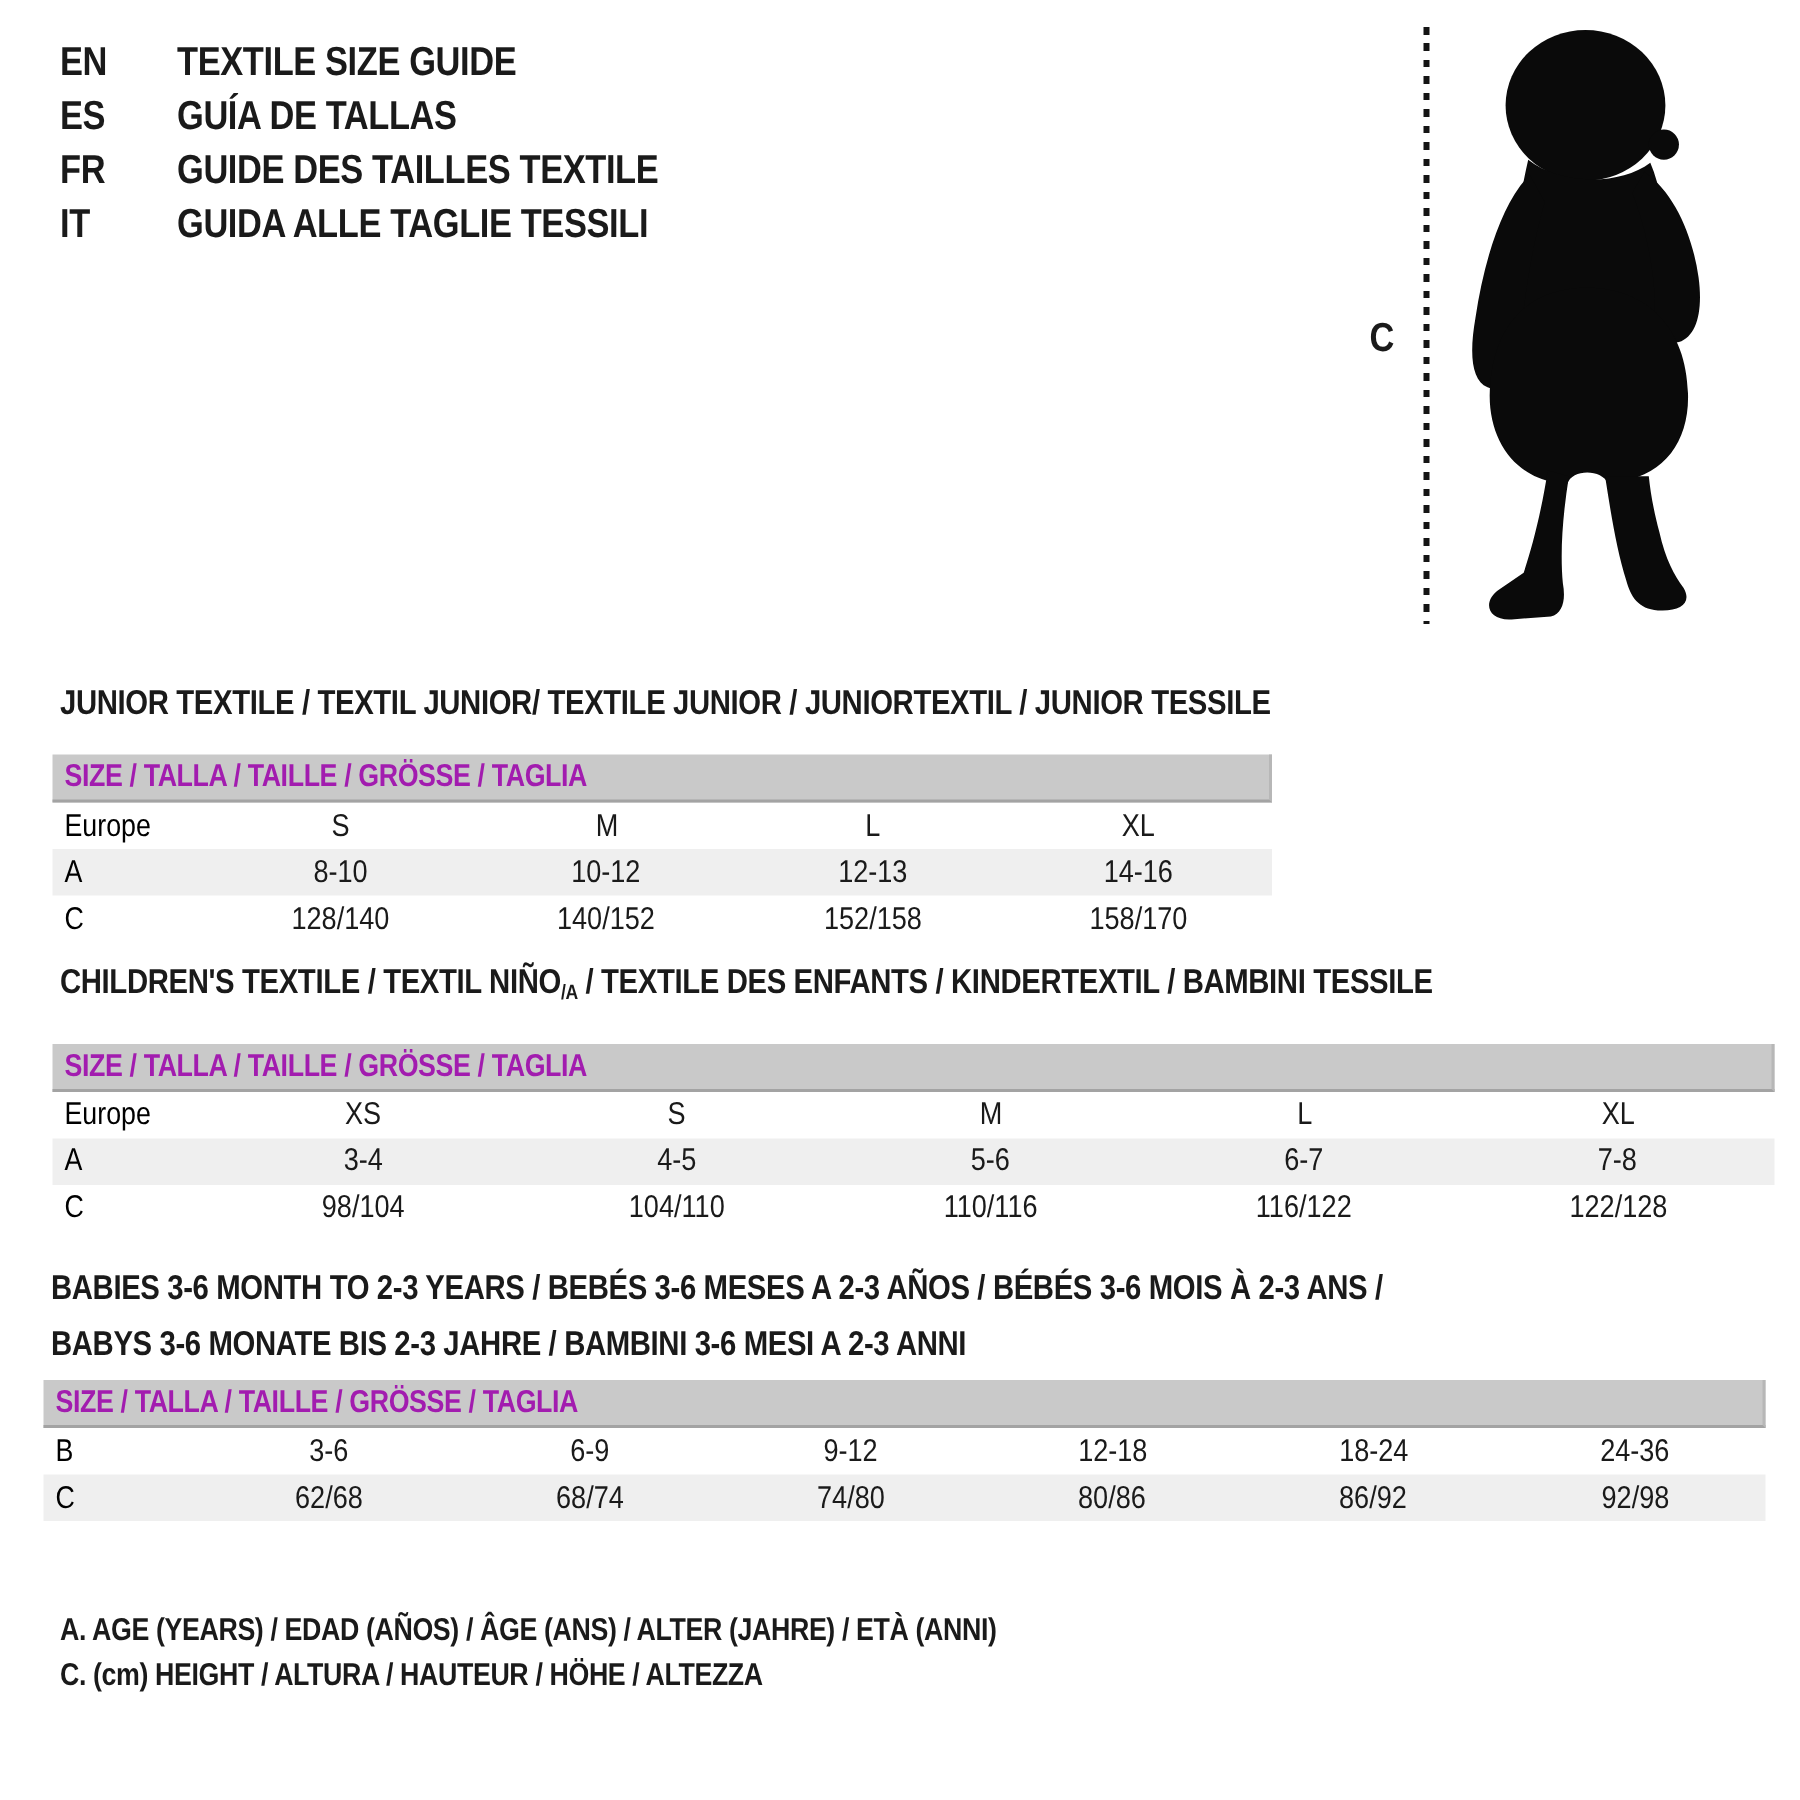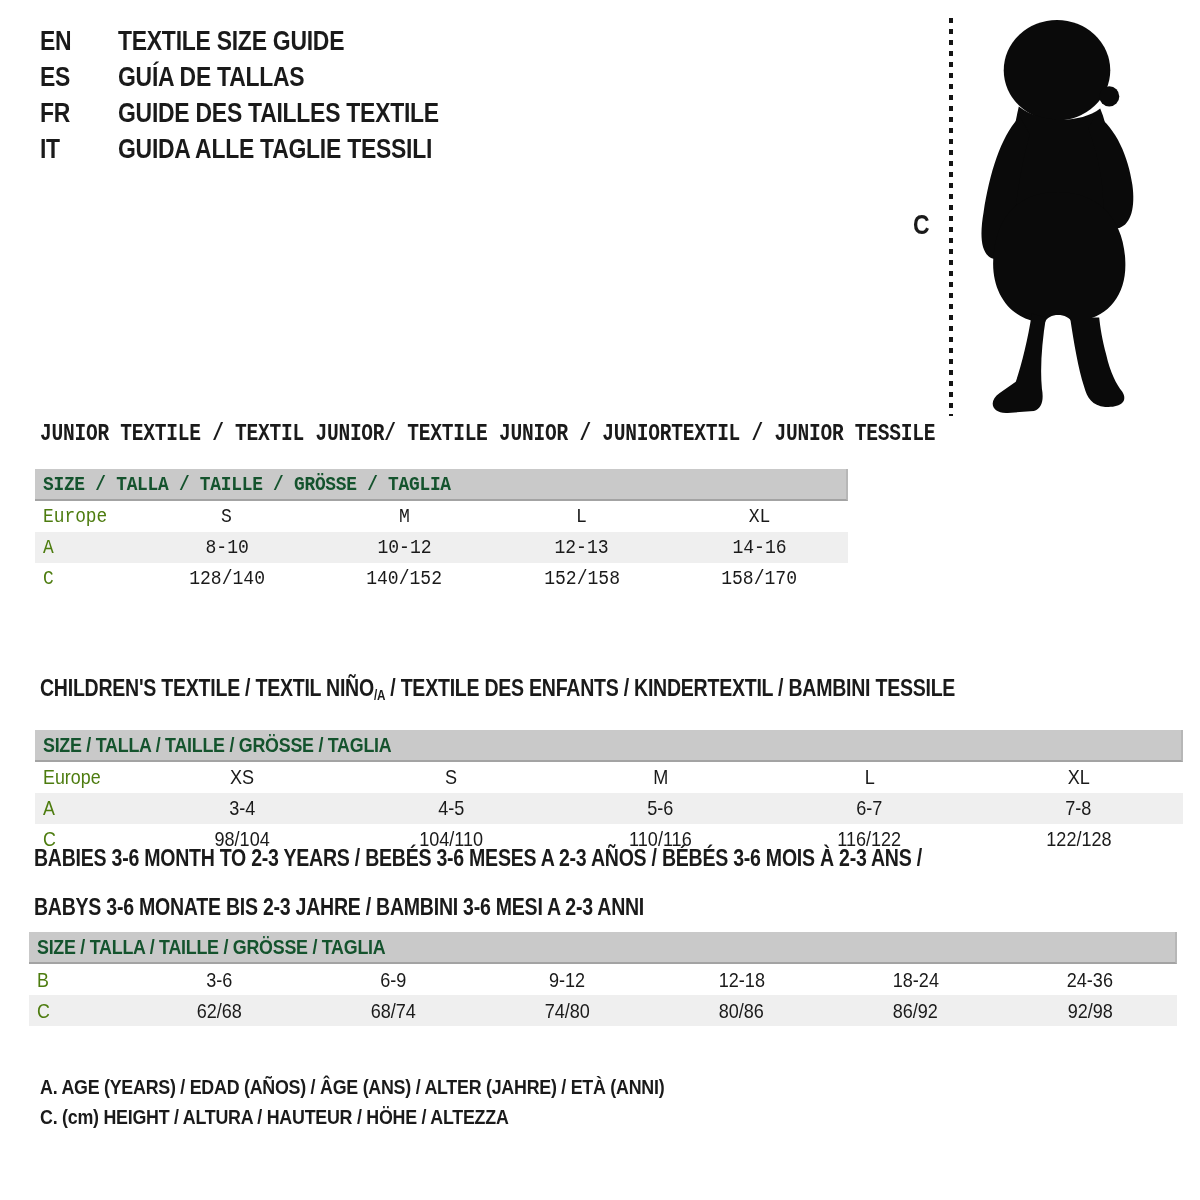--- a/index.html
+++ b/index.html
@@ -19,35 +19,35 @@
 
   
   .figure { position:absolute; left:905px; top:14px; width:275px; height:406px; }
   .c-label { position:absolute; left:8px; top:196px; font-size:27px; font-weight:bold; }
   .dash-line { position:absolute; left:44px; top:4px; width:4px; height:398px;
     background:repeating-linear-gradient(to bottom,#141414 0 5px,transparent 5px 11px); }
   .figure svg { position:absolute; left:58px; top:2px; }
 
   
   .sec { position:absolute; }
-  .sec-junior   { left:35px; top:422px; width:813px;font-family:Liberation Mono, monospace; }
-  .sec-children { left:35px; top:676px; width:1148px; }
+  .sec-junior   { left:35px; top:456px; width:813px; }
+  .sec-children { left:35px; top:642px; width:1148px; }
   .sec-babies   { left:29px; top:846px; width:1148px; }
   .sec-title { margin:0 0 0 5px; font-size:23px; font-weight:bold; letter-spacing:-0.3px; line-height:25px; }
   .sec-title .sub { font-size:0.6em; vertical-align:-0.28em; }
   .size-bar {
     margin-top:22px; height:30px; background:#c9c9c9;
     border-bottom:2px solid #a3a3a3; border-right:2px solid #b7b7b7;
     display:flex; align-items:center; padding-left:8px;
-    font-size:21px; font-weight:bold; color:#14532d; letter-spacing:-0.3px;
+    font-size:21px; font-weight:bold; color:#a21caf; letter-spacing:-0.3px;
   }
   .size-bar.tight { margin-top:12px; }
   .trow { display:flex; align-items:center; height:31px; font-size:21px; }
   .trow.striped { background:#efefef; }
-  .tlabel { flex:0 0 95px; width:95px; padding-left:8px; color:#4d7c0f; }
+  .tlabel { flex:0 0 95px; width:95px; padding-left:8px; color:#000000; }
   .tcell  { flex:1; text-align:center; color:#1a1a1a; }
 
   
   .legend { position:absolute; left:40px; top:1072px;text-align:center; }
   .legend-line { height:30px; display:flex; align-items:center; font-size:21px; font-weight:bold; letter-spacing:-0.3px; }
 </style>
 </head>
 <body>
 
 <div class="page">
@@ -142,21 +142,21 @@
       <span class="tcell"><span class="cxc">98/104</span></span>
       <span class="tcell"><span class="cxc">104/110</span></span>
       <span class="tcell"><span class="cxc">110/116</span></span>
       <span class="tcell"><span class="cxc">116/122</span></span>
       <span class="tcell"><span class="cxc">122/128</span></span>
     </div>
   </section>
 
   <section class="sec sec-babies">
     <h2 class="sec-title"><span class="cx">BABIES 3-6 MONTH TO 2-3 YEARS / BEBÉS 3-6 MESES A 2-3 AÑOS / BÉBÉS 3-6 MOIS À 2-3 ANS /</span></h2>
-    <h2 class="sec-title" style="margin-top:24px;"><span class="cx">BABYS 3-6 MONATE BIS 2-3 JAHRE / BAMBINI 3-6 MESI A 2-3 ANNI</span></h2>
+    <h2 class="sec-title" style="margin-top:12px;"><span class="cx">BABYS 3-6 MONATE BIS 2-3 JAHRE / BAMBINI 3-6 MESI A 2-3 ANNI</span></h2>
     <div class="size-bar tight">
         <span class="cx">SIZE / TALLA / TAILLE / GRÖSSE / TAGLIA</span>
       </div>
     <div class="trow">
       <span class="tlabel"><span class="cx">B</span></span>
       <span class="tcell"><span class="cxc">3-6</span></span>
       <span class="tcell"><span class="cxc">6-9</span></span>
       <span class="tcell"><span class="cxc">9-12</span></span>
       <span class="tcell"><span class="cxc">12-18</span></span>
       <span class="tcell"><span class="cxc">18-24</span></span>

